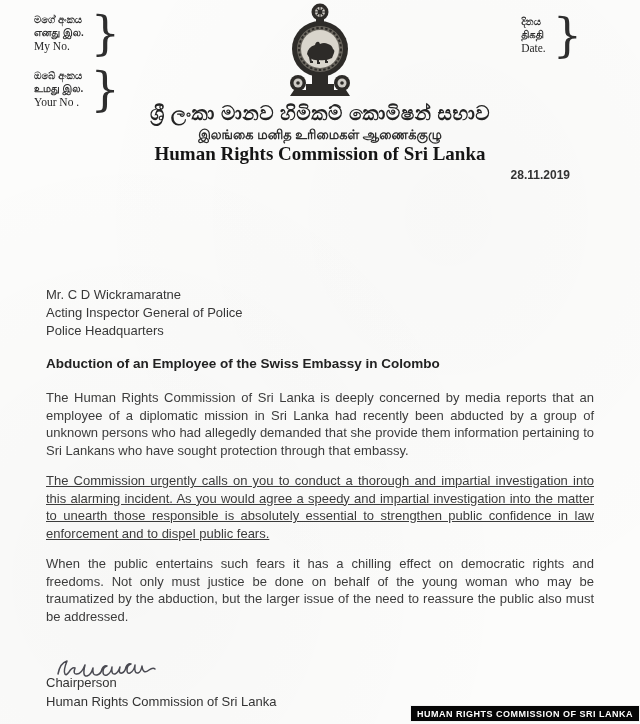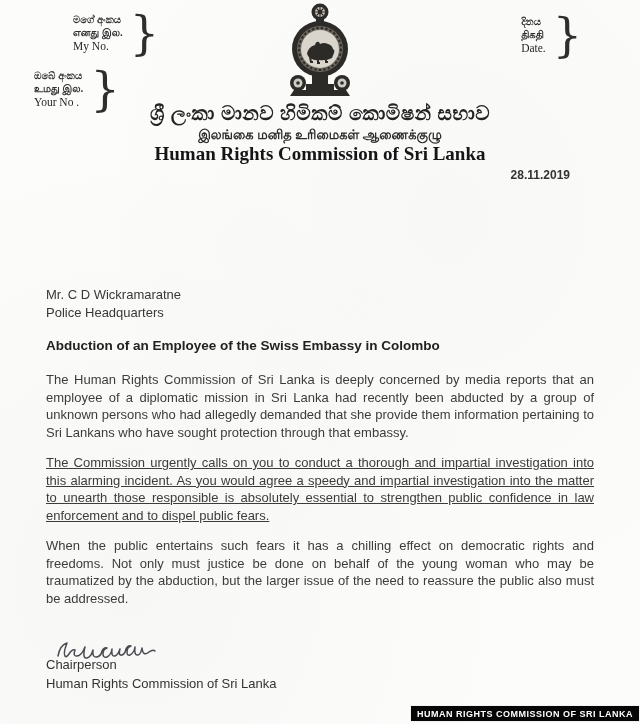--- a/index.html
+++ b/index.html
@@ -6,21 +6,21 @@
   .page{
     position:relative;width:640px;height:724px;overflow:hidden;
     background:
       radial-gradient(ellipse at 70% 30%, rgba(0,0,0,0.015), transparent 60%),
       radial-gradient(ellipse at 20% 80%, rgba(0,0,0,0.02), transparent 55%),
       #fcfcfb;
     font-family:"Liberation Sans",sans-serif;color:#3a3a3a;
   }
   
   .ref-block{position:absolute;display:flex;align-items:center;gap:7px;}
-  .ref-my{top:12px;left:34px;margin-left:39px;}
+  .ref-my{top:12px;left:34px;}
   .ref-your{top:68px;left:34px;}
   .ref-date{top:14px;right:58px;}
   .ref-lines{display:flex;flex-direction:column;}
   .ref-si,.ref-ta{font-size:10px;font-weight:bold;line-height:13px;color:#2f2f2f;}
   .ref-en{font-size:11.5px;font-family:"Liberation Serif",serif;line-height:15px;color:#1f1f1f;}
   .brace{font-size:46px;font-weight:300;line-height:0.92;color:#2e2e2e;font-family:"DejaVu Serif",serif;}
   
   .emblem{position:absolute;top:2px;left:50%;transform:translateX(-50%);}
   
   .org-header{position:absolute;top:100px;left:0;right:0;text-align:center;}
@@ -112,20 +112,21 @@
     <div class="org-si">ශ්‍රී ලංකා මානව හිමිකම් කොමිෂන් සභාව</div>
     <div class="org-ta">இலங்கை மனித உரிமைகள் ஆணைக்குழு</div>
     <div class="org-en">Human Rights Commission of Sri Lanka</div>
   </div>
 
   <div class="date-line">28.11.2019</div>
 
   <div class="letter-body">
     <div class="address">
       <div class="address-line">Mr. C D Wickramaratne</div>
+      <div class="address-line">Acting Inspector General of Police</div>
       <div class="address-line">Police Headquarters</div>
     </div>
 
     <div class="subject">Abduction of an Employee of the Swiss Embassy in Colombo</div>
 
     <p class="para para-1">The Human Rights Commission of Sri Lanka is deeply concerned by media reports that an employee of a diplomatic mission in Sri Lanka had recently been abducted by a group of unknown persons who had allegedly demanded that she provide them information pertaining to Sri Lankans who have sought protection through that embassy.</p>
     <p class="para para-2">The Commission urgently calls on you to conduct a thorough and impartial investigation into this alarming incident.  As you would agree a speedy and impartial investigation into the matter to unearth those responsible is absolutely essential to strengthen public confidence in law enforcement and to dispel public fears.</p>
     <p class="para para-3">When the public entertains such fears it has a chilling effect on democratic rights and freedoms. Not only must justice be done on behalf of the young woman who may be traumatized by the abduction, but the larger issue of the need to reassure the public also must be addressed.</p>
 
     <div class="sig-block">

